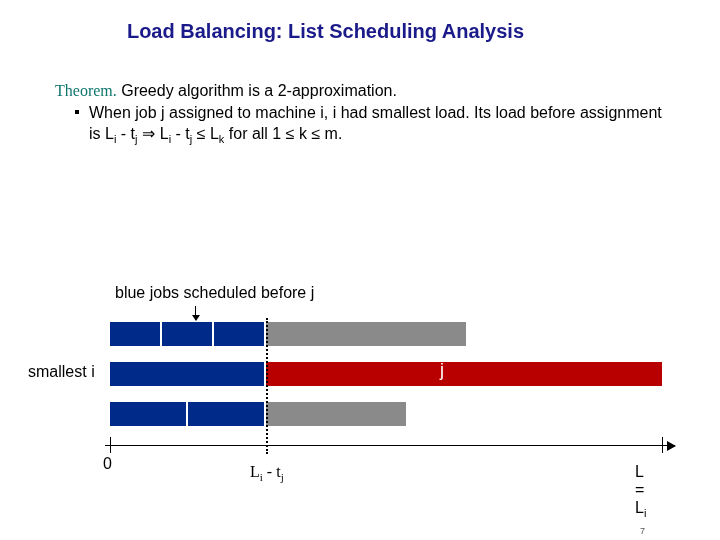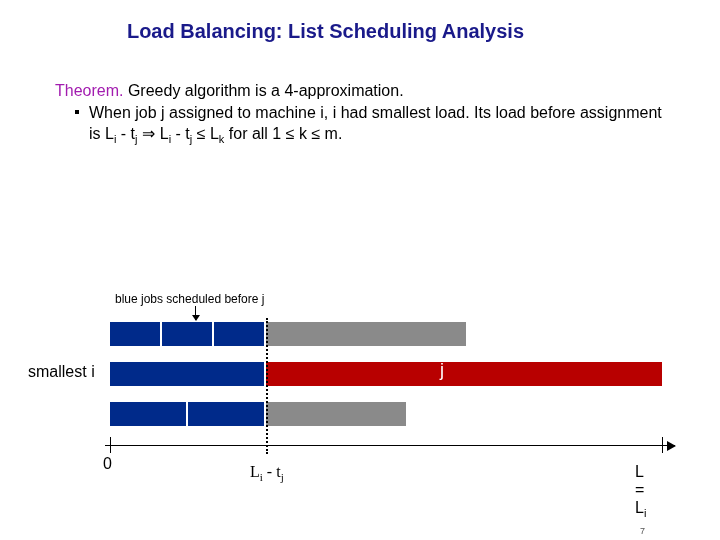--- a/index.html
+++ b/index.html
@@ -42,28 +42,28 @@
   }
   .body-text .bullet::before {
     content: "";
     position: absolute;
     left: 0;
     top: 8px;
     width: 4px;
     height: 4px;
     background: #000;
   }
-  .theorem-label, .proof-label { color: #a21caf; }
+  .theorem-label, .proof-label { color: #0f766e; font-family: Liberation Serif, serif; }
   .sub { font-size: 11px; vertical-align: sub; }
 
   .caption {
     position: absolute;
     left: 115px;
-    top: 292px;
-    font-size: 12px;
+    top: 284px;
+    font-size: 16px;
     color: #000;
   }
   .caption-arrow {
     position: absolute;
     left: 195px;
     top: 306px;
     width: 1px;
     height: 14px;
     background: #000;
   }
@@ -193,21 +193,21 @@
 </style>
 </head>
 <body>
 
 <div class="slide">
 
   <div class="title">Load Balancing:  List Scheduling Analysis</div>
 
   <div class="body-text">
     <p class="line">
-      <span class="theorem-label">Theorem.</span><span> Greedy algorithm is a 4-approximation.</span>
+      <span class="theorem-label">Theorem.</span><span> Greedy algorithm is a 2-approximation.</span>
     </p>
     <p class="bullet">
       <span>When job j assigned to machine i, i had smallest load.  Its load before assignment is L</span><span class="sub">i</span><span> - t</span><span class="sub">j</span><span>   ⇒   L</span><span class="sub">i</span><span> - t</span><span class="sub">j</span><span>  ≤  L</span><span class="sub">k</span><span>  for all 1 ≤ k ≤ m.</span>
     </p>
   </div>
 
   <div class="caption">blue jobs scheduled before j</div>
   <div class="caption-arrow"></div>
 
   <div class="machine-label">smallest i</div>

